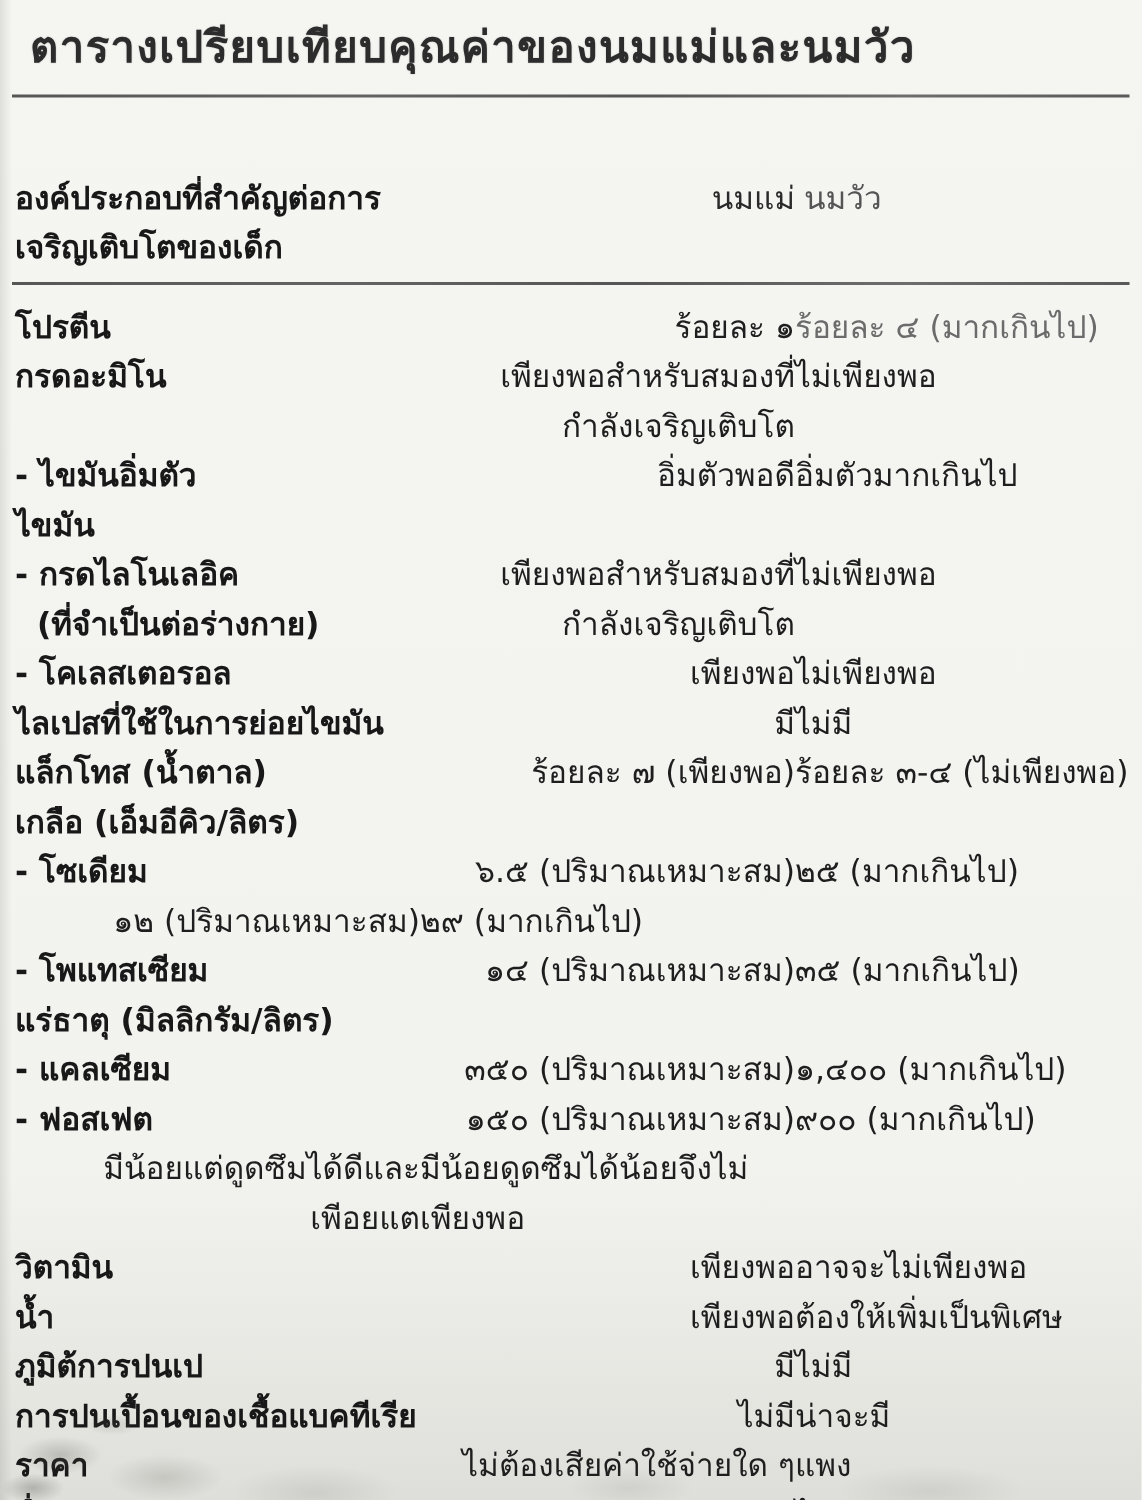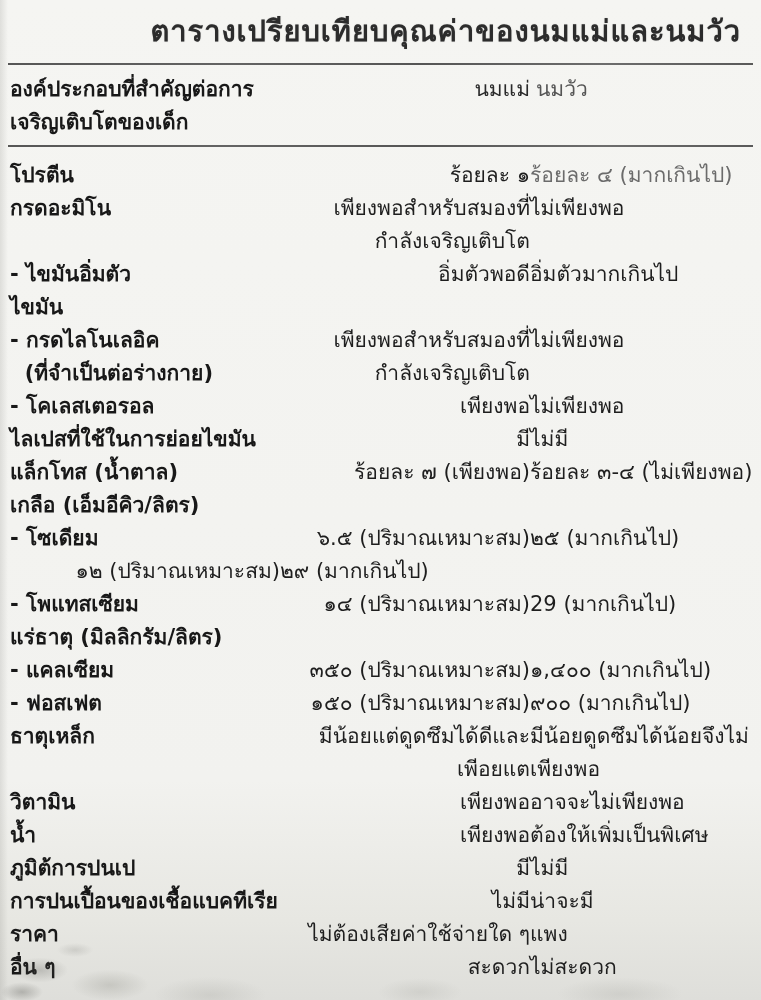--- a/index.html
+++ b/index.html
@@ -16,21 +16,21 @@
   }
   .page {
     position: relative;
     width: 761px;
     height: 1000px;
     background: linear-gradient(180deg, #f5f5f2 0%, #f2f2ef 78%, #e7e7e2 92%, #dededa 100%);
   }
   .page-title {
     margin: 0;
     padding: 12px 20px 0 20px;
-    text-align: right;
+    text-align: left;
     font-size: 29px;
     line-height: 38px;
     font-weight: bold;
     color: #2c2c2c;
     letter-spacing: 1px;
     white-space: pre-wrap;
     text-shadow: 0 0 1px rgba(60,60,60,.35);
   }
   .rule {
     height: 2px;
@@ -45,21 +45,21 @@
     align-items: start;
   }
   .c1, .c2, .c3 {
     font-size: 21px;
     line-height: 33px;
     white-space: pre-wrap;
   }
   .c1 { padding-left: 10px; font-weight: bold; color: #181818; }
   .c2 { padding-left: 10px; text-align: right; }
   .c3 { padding-right: 6px; }
-  .table-header { padding: 8px 0 6px 0; }
+  .table-header { padding: 20px 0 6px 0; margin-top: 31px; }
   .table-header .c1 { font-weight: bold; }
   .table-header .c2 { padding-left: 28px; color: #2a2a2a; }
   .table-header .c3 { padding-left: 6px; color: #555; }
   .table-body { padding-top: 12px; }
   .table-body .grid-row { min-height: 33px; }
   .faded { color: #6b6b6b; }
   .scan-noise {
     position: absolute;
     left: 0; right: 0; bottom: 0;
     height: 120px;
@@ -165,21 +165,21 @@
     </div>
 
     <div class="grid-row">
       <div class="c2">๑๒ (ปริมาณเหมาะสม)</div>
       <div class="c3">๒๙ (มากเกินไป)</div>
     </div>
 
     <div class="grid-row">
       <div class="c1">- โพแทสเซียม</div>
       <div class="c2">๑๔ (ปริมาณเหมาะสม)</div>
-      <div class="c3">29 (มากเกินไป)</div>
+      <div class="c3">๓๕ (มากเกินไป)</div>
     </div>
 
     <div class="grid-row">
       <div class="c1">แร่ธาตุ (มิลลิกรัม/ลิตร)</div>
       <div class="c2"></div>
       <div class="c3"></div>
     </div>
 
     <div class="grid-row">
       <div class="c1">- แคลเซียม</div>
@@ -187,21 +187,20 @@
       <div class="c3">๑,๔๐๐ (มากเกินไป)</div>
     </div>
 
     <div class="grid-row">
       <div class="c1">- ฟอสเฟต</div>
       <div class="c2">๑๕๐ (ปริมาณเหมาะสม)</div>
       <div class="c3">๙๐๐ (มากเกินไป)</div>
     </div>
 
     <div class="grid-row">
-      <div class="c1">ธาตุเหล็ก</div>
       <div class="c2">มีน้อยแต่ดูดซึมได้ดีและ
 เพีอยแต</div>
       <div class="c3">มีน้อยดูดซึมได้น้อยจึงไม่
 เพียงพอ</div>
     </div>
 
     <div class="grid-row">
       <div class="c1">วิตามิน</div>
       <div class="c2">เพียงพอ</div>
       <div class="c3">อาจจะไม่เพียงพอ</div>

